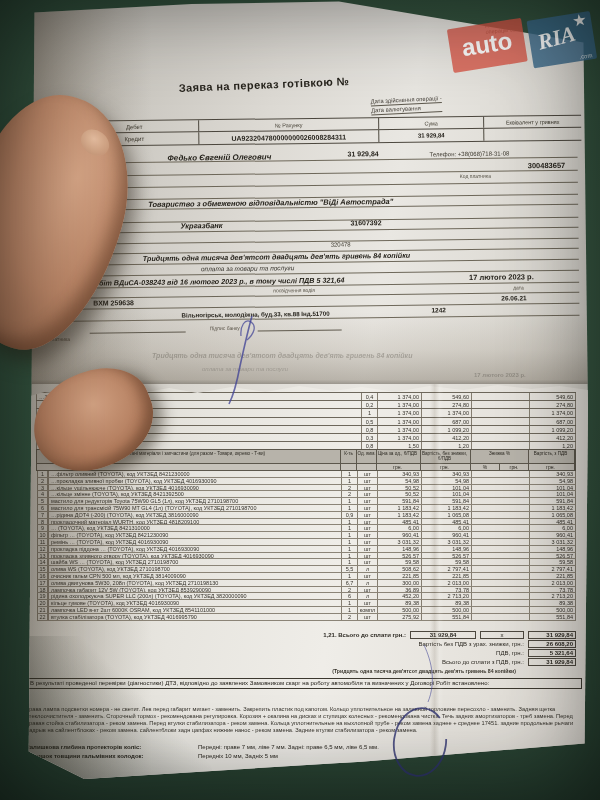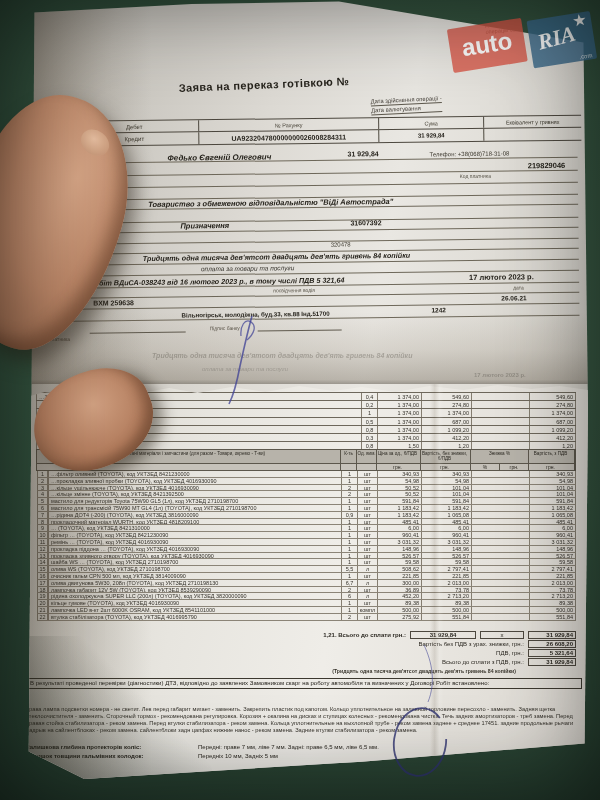--- a/index.html
+++ b/index.html
@@ -133,38 +133,38 @@
         </div>
       </div>
 
       <div class="ln" style="top:150px">
         <span class="a bi" style="left:138px;top:2px;font-size:8px">Федько Євгеній Олегович</span>
         <span class="a b" style="left:318px;top:1px;font-size:7px">31 929,84</span>
         <span class="a t6" style="left:400px;top:3px">Телефон: +38(068)718-31-08</span>
       </div>
       <div class="ln" style="top:163px">
         <span class="a t5" style="left:0">Ідентифікаційний код</span>
-        <span class="a b" style="left:498px;top:1px;font-size:7.5px">219829046</span>
+        <span class="a b" style="left:498px;top:1px;font-size:7.5px">300483657</span>
       </div>
       <div class="ln" style="top:175px">
         <span class="a t5" style="left:0">Ім'я платника</span>
         <span class="a t5" style="left:430px">Код платника</span>
       </div>
       <div class="ln" style="top:187px">
         <span class="a t5" style="left:0">Отримувач</span>
       </div>
       <div class="ln" style="top:197px">
         <span class="a bi" style="left:118px;top:1px;font-size:7.5px">Товариство з обмеженою відповідальністю "ВіДі Автострада"</span>
       </div>
       <div class="ln" style="top:210px">
         <span class="a t5" style="left:0">Код отримувача</span>
       </div>
       <div class="ln" style="top:220px">
         <span class="a t5" style="left:0">Банк отримувача</span>
-        <span class="a bi" style="left:150px;font-size:7.5px">Призначення</span>
+        <span class="a bi" style="left:150px;font-size:7.5px">Укргазбанк</span>
         <span class="a b" style="left:320px;font-size:7px">31607392</span>
       </div>
       <div class="ln" style="top:232px;height:10px">
         <span class="a t5" style="left:0">Код банку отримувача</span>
       </div>
       <div class="ln" style="top:242px;height:10px">
         <span class="a t5" style="left:0">Загальна сума (прописом):</span>
         <span class="a t6" style="left:300px">320478</span>
       </div>
       <div class="ln" style="top:252px">

